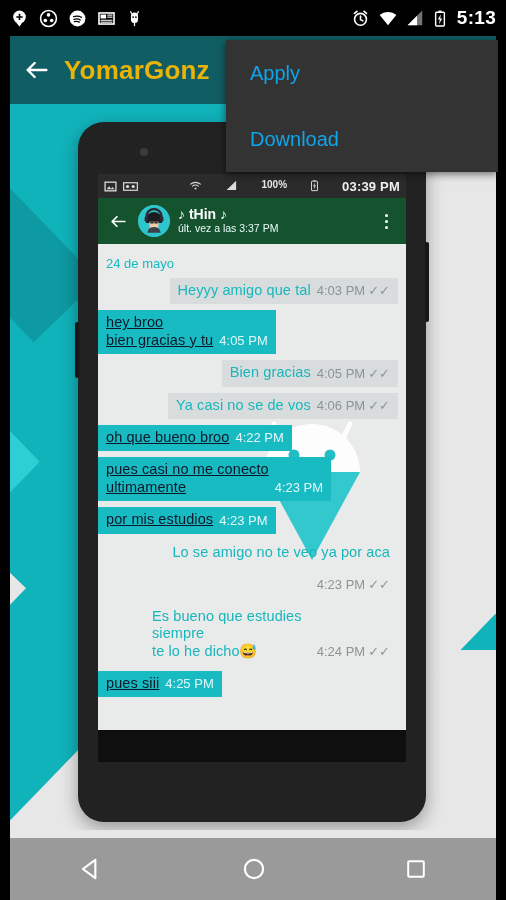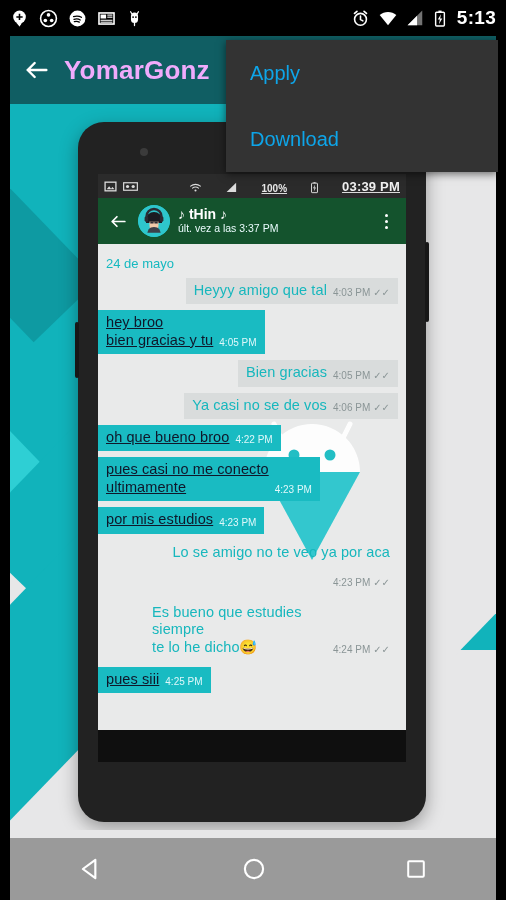--- a/index.html
+++ b/index.html
@@ -16,21 +16,21 @@
     margin-left:auto; padding-right:10px; }
   .sysclock { font-size:19px; font-weight:700; letter-spacing:.3px;
     color:#fff; margin-left:2px; }
   .sysicon { display:block; }
 
   
   .appbar { position:absolute; left:10px; top:36px; width:486px; height:68px;
     background:#105e63; display:flex; align-items:center; overflow:hidden; }
   .appbar-back { width:54px; display:flex; justify-content:center;
     align-items:center; cursor:pointer; }
-  .appbar-title { color:#f0abfc; font-size:26px; font-weight:700;
+  .appbar-title { color:#eab308; font-size:26px; font-weight:700;
     white-space:nowrap; letter-spacing:.2px; }
 
   
   .menu { position:absolute; left:226px; top:40px; width:272px; height:132px;
     background:#333333; z-index:40; box-shadow:0 2px 8px rgba(0,0,0,.55); }
   .menu-item { height:66px; display:flex; align-items:center;
     padding-left:24px; color:#0ea5e9; font-size:20px; cursor:pointer; }
 
   
   .stage { position:absolute; left:10px; top:104px; width:486px; height:726px;
@@ -62,21 +62,21 @@
   .phone-btn { position:absolute; left:-3px; top:200px; width:4px; height:56px;
     background:#171717; border-radius:2px; }
   .phone-btn2 { position:absolute; right:-3px; top:120px; width:4px;
     height:80px; background:#171717; border-radius:2px; }
   .screen { position:absolute; left:20px; top:52px; width:308px; height:588px;
     background:#e9eaea; overflow:hidden; }
 
   
   .pstat { height:24px; background:#2b2b2b; display:flex; align-items:center;
     padding:0 6px; color:#dcdcdc; }
-  .pstat-right { margin-left:auto; display:flex; align-items:flex-end; gap:23px;text-decoration:underline; }
+  .pstat-right { margin-left:auto; display:flex; align-items:flex-start; gap:23px; }
   .pstat-pct { font-size:10px; font-weight:700; color:#e8e8e8; }
   .pstat-time { font-size:13px; font-weight:600; color:#f0f0f0;
     letter-spacing:.2px; }
 
   
   .chdr { height:46px; background:#14532d; display:flex; align-items:center;
     padding:0 8px; gap:8px; }
   .chdr-back { width:24px; display:flex; justify-content:center; }
   .avatar { width:32px; height:32px; border-radius:50%; overflow:hidden;
     background:#1ec0c6; flex:0 0 auto; }
@@ -109,21 +109,21 @@
   .bub.out .bmeta { color:#8a9596; }
   .bub.in { background:#19bbc2; }
   .bub.in .btxt { color:#0f172a;text-decoration:underline; }
   .bub.in .bmeta { color:#dff8fa; }
   .bub.plain { background:transparent; }
   .bub.plain .btxt { color:#17b7bd; }
   .bub.plain .bmeta { color:#8a9596; }
 
   .btxt { font-size:14.5px; line-height:1.2; letter-spacing:.1px;
     white-space:pre-line; }
-  .bmeta { font-size:10px; white-space:nowrap; padding-bottom:1px;
+  .bmeta { font-size:13px; white-space:nowrap; padding-bottom:1px;
     display:flex; align-items:center; gap:3px; }
   .ticks { display:inline-block; }
 
   
   .inbar { height:48px; background:#eceded; display:flex; align-items:center;
     padding:0 10px; gap:10px; }
   .ph { color:#a9bcbd; font-size:15px; flex:1; }
   .caret { display:inline-block; width:1px; height:17px; background:#9fb4b5;
     vertical-align:-3px; margin-right:3px; }
 

